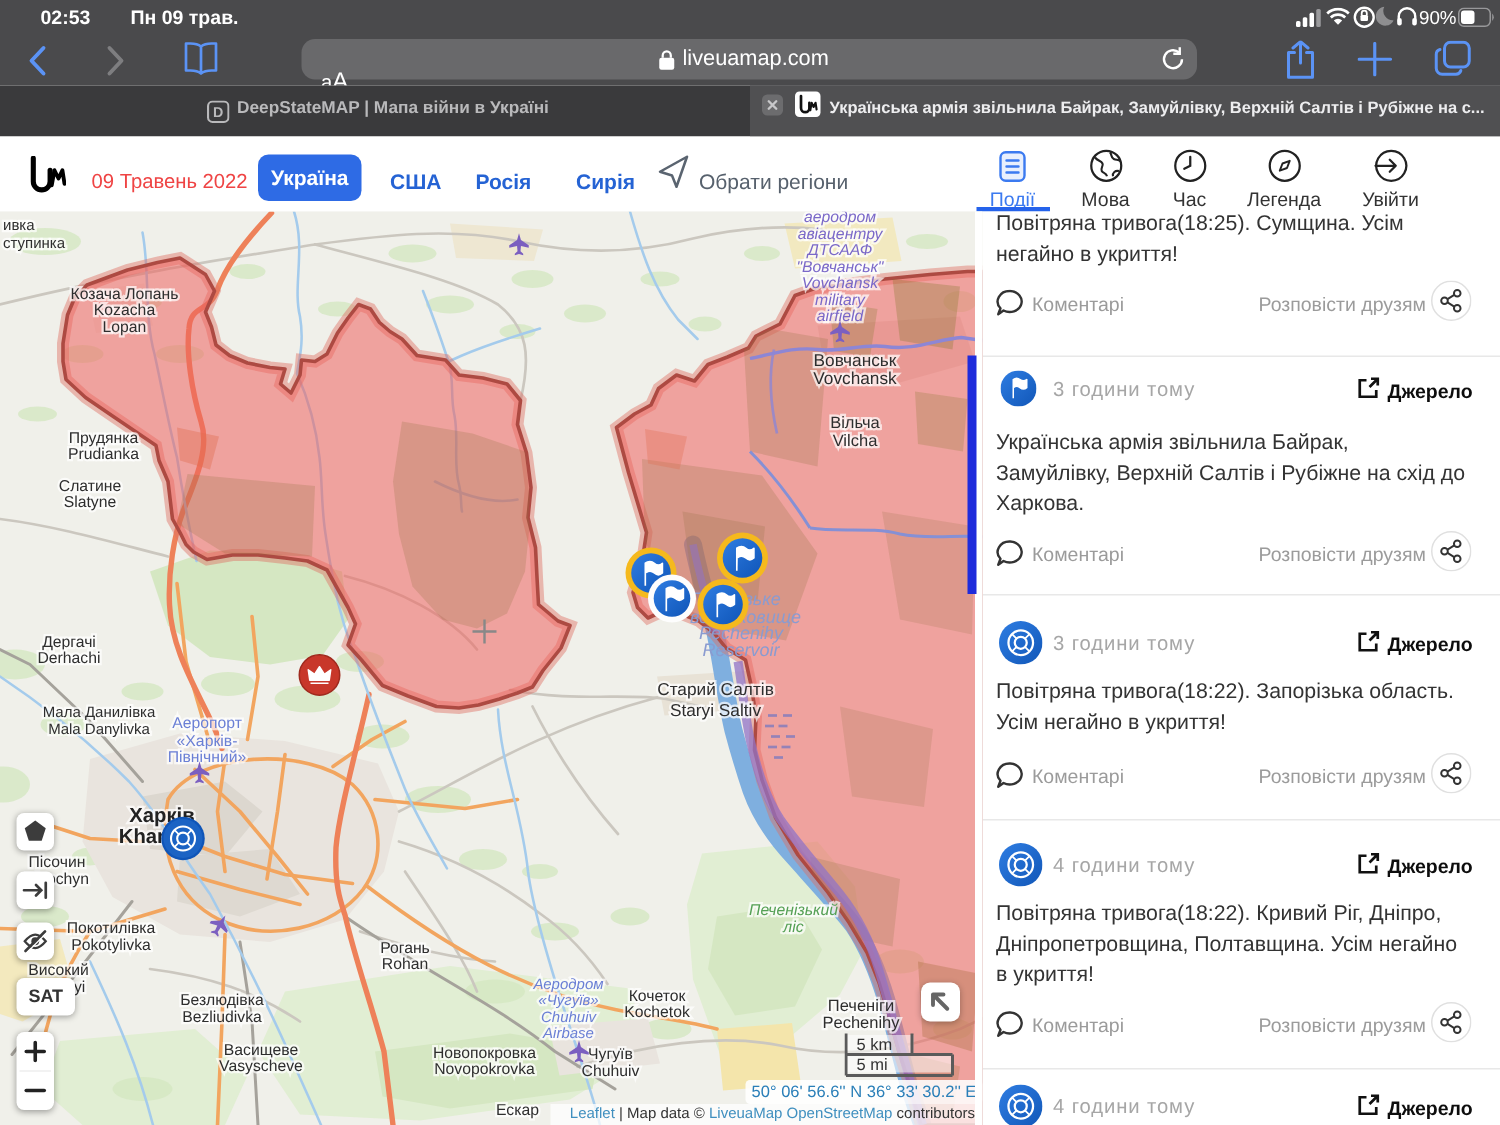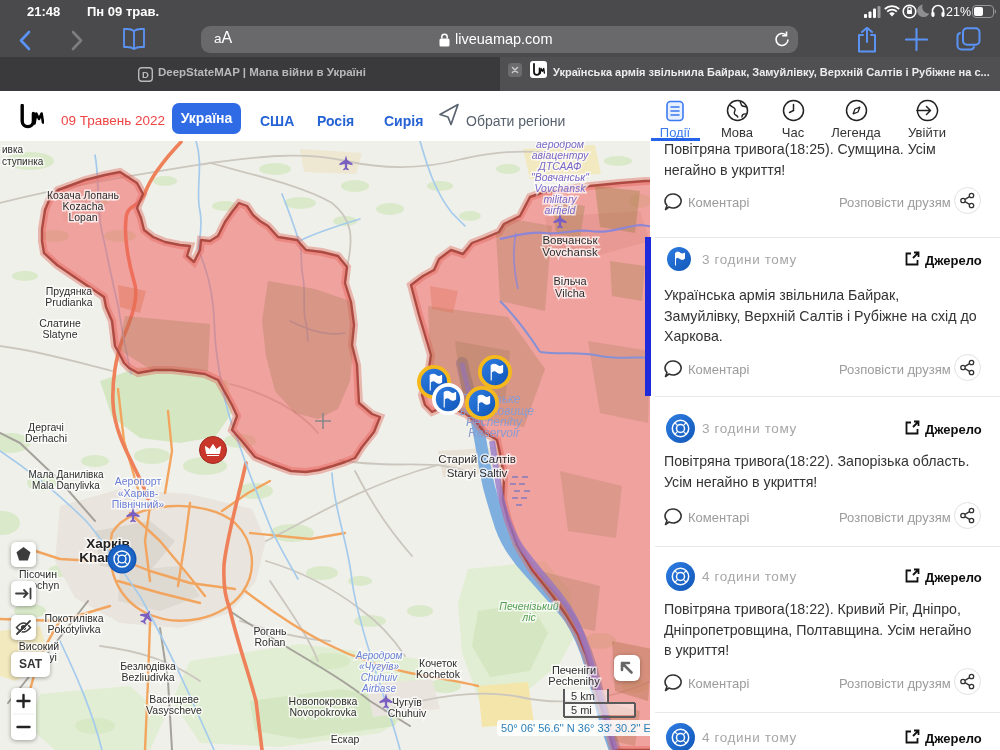--- a/index.html
+++ b/index.html
@@ -32,21 +32,21 @@
 .time { position:absolute; color:#a6a6a6; font-size:13.5px; letter-spacing:0.6px; }
 .src { position:absolute; color:#0d0d0d; font-size:13px; font-weight:bold; }
 .meta { position:absolute; color:#9b9b9b; font-size:13px; }
 </style>
 </head>
 <body>
 <div id="page">
 
   <div id="chrome">
     <div id="status">
-      <span class="abs" style="left:27px;top:4px;">21:48</span>
+      <span class="abs" style="left:27px;top:4px;">02:53</span>
       <span class="abs" style="left:87px;top:4px;">Пн 09 трав.</span>
 
       <svg class="abs" style="left:864px;top:6px" width="18" height="12" viewBox="0 0 18 12">
         <rect x="0" y="8" width="3" height="4" rx="1" fill="#fff"></rect>
         <rect x="4.5" y="5.5" width="3" height="6.5" rx="1" fill="#fff"></rect>
         <rect x="9" y="2.5" width="3" height="9.5" rx="1" fill="#fff"></rect>
         <rect x="13.5" y="0" width="3" height="12" rx="1" fill="#9a9a9c"></rect>
       </svg>
 
       <svg class="abs" style="left:884px;top:5px" width="16" height="12" viewBox="0 0 16 12">
@@ -63,40 +63,40 @@
 
       <svg class="abs" style="left:915px;top:4px" width="14" height="14" viewBox="0 0 14 14">
         <path d="M10.5 1.5 a6.3 6.3 0 1 0 2 10.8 a6.3 6.3 0 0 1 -2 -10.8 Z" fill="#8e8e90" transform="rotate(-25 7 7)"></path>
       </svg>
 
       <svg class="abs" style="left:931px;top:4px" width="14" height="14" viewBox="0 0 14 14">
         <path d="M1.5 11 V7 a5.5 5.5 0 0 1 11 0 v4" stroke="#fff" stroke-width="1.6" fill="none"></path>
         <rect x="0.5" y="8" width="3" height="5" rx="1.4" fill="#fff"></rect>
         <rect x="10.5" y="8" width="3" height="5" rx="1.4" fill="#fff"></rect>
       </svg>
-      <span class="abs" style="left:946px;top:5px;font-weight:normal;font-size:12.5px;">21%</span>
+      <span class="abs" style="left:946px;top:5px;font-weight:normal;font-size:12.5px;">90%</span>
 
       <svg class="abs" style="left:972px;top:5px" width="25" height="13" viewBox="0 0 25 13">
         <rect x="0.5" y="0.5" width="21" height="12" rx="3.5" stroke="#98989a" fill="none"></rect>
         <rect x="2" y="2" width="9" height="9" rx="2" fill="#fff"></rect>
         <path d="M22.8 4 a3.5 3.5 0 0 1 0 5 Z" fill="#98989a"></path>
       </svg>
     </div>
 
     <svg class="abs" style="left:18px;top:30px" width="13" height="21" viewBox="0 0 13 21">
         <path d="M11 2 L3 10.5 L11 19" stroke="#5b93f5" stroke-width="2.6" fill="none" stroke-linecap="round" stroke-linejoin="round"></path>
       </svg>
     <svg class="abs" style="left:71px;top:30px" width="13" height="21" viewBox="0 0 13 21">
         <path d="M2 2 L10 10.5 L2 19" stroke="#7e7e80" stroke-width="2.6" fill="none" stroke-linecap="round" stroke-linejoin="round"></path>
       </svg>
     <svg class="abs" style="left:122px;top:28px" width="24" height="22" viewBox="0 0 24 22">
       <path d="M12 3 C10 1.4 7.5 1 5 1 L2 1 L2 19 L5 19 C7.5 19 10 19.4 12 21 C14 19.4 16.5 19 19 19 L22 19 L22 1 L19 1 C16.5 1 14 1.4 12 3 Z M12 3 L12 21" stroke="#5b93f5" stroke-width="1.8" fill="none" stroke-linejoin="round"></path>
     </svg>
     <div id="urlbar">
-      <span class="abs" style="left:13px;top:3px;font-size:13.5px;">а<span style="font-size:16px;">А</span></span>
+      <span class="abs" style="left:13px;top:20px;font-size:13.5px;">а<span style="font-size:16px;">А</span></span>
       <svg class="abs" style="left:238px;top:7px" width="11" height="14" viewBox="0 0 11 14">
           <rect x="0.5" y="5.5" width="10" height="8" rx="1.5" fill="#fff"></rect>
           <path d="M2.8 5.5 V4 a2.7 2.7 0 0 1 5.4 0 V5.5" stroke="#fff" stroke-width="1.5" fill="none"></path>
         </svg>
       <span class="abs" style="left:254px;top:5px;font-size:14.5px;">liveuamap.com</span>
       <svg class="abs" style="left:573px;top:5px" width="16" height="17" viewBox="0 0 16 17">
         <path d="M14 8.5 a6 6 0 1 1 -2 -4.5" stroke="#fff" stroke-width="1.6" fill="none"></path>
         <path d="M12.5 0.5 L12.5 4.8 L8.2 4.8" stroke="#fff" stroke-width="1.6" fill="none"></path>
       </svg>
     </div>
@@ -633,18 +633,19 @@
     <svg class="abs" style="left:563px;top:547px" width="74" height="31" viewBox="0 0 74 31">
       <rect x="2" y="2" width="44" height="12" fill="rgba(255,255,255,0.55)"></rect>
       <rect x="2" y="15" width="70" height="12" fill="rgba(255,255,255,0.55)"></rect>
       <path d="M1,1 V29 M45,1 V15 M72,15 V29 M1,15 H72 M1,29 H72" stroke="#5a5a5a" stroke-width="2" fill="none"></path>
       <text x="8" y="12" font-size="11" fill="#333" font-family="Liberation Sans">5 km</text>
       <text x="8" y="25.5" font-size="11" fill="#333" font-family="Liberation Sans">5 mi</text>
     </svg>
     
     <div class="abs" style="left:497px;top:579px;width:158px;height:16px;background:rgba(255,255,255,0.88);border-radius:3px;color:#2a7fb8;font-size:11px;text-align:center;line-height:16px;white-space:nowrap;">50° 06' 56.6'' N 36° 33' 30.2'' E</div>
     
+    <div class="abs" style="left:367px;top:595px;width:283px;height:14px;background:rgba(255,255,255,0.75);color:#333;font-size:10px;line-height:14px;white-space:nowrap;text-align:right;"><span style="color:#3f8fbf">Leaflet</span> | Map data © <span style="color:#3f8fbf">LiveuaMap OpenStreetMap</span> contributors</div>
 
   </div>
 
   <div class="abs" style="left:650px;top:141px;width:5px;height:609px;background:#fff;"></div>
   <div class="abs" style="left:645px;top:237px;width:5.5px;height:159px;background:#1f2bdb;"></div>
 </div>
 
 </body></html>

